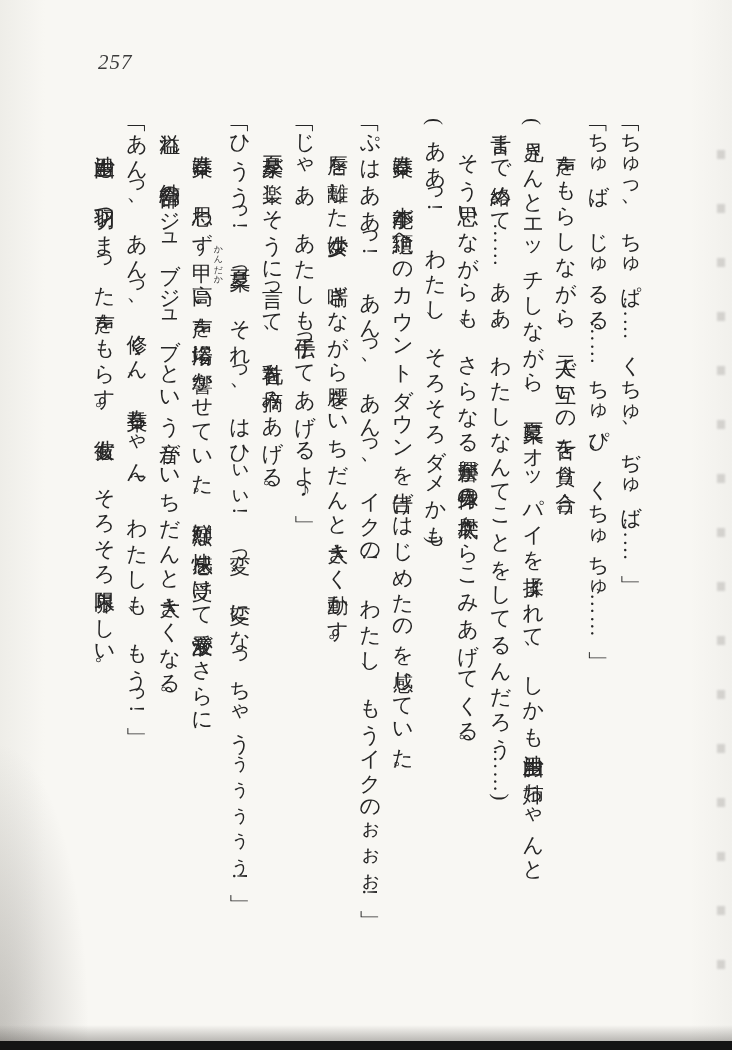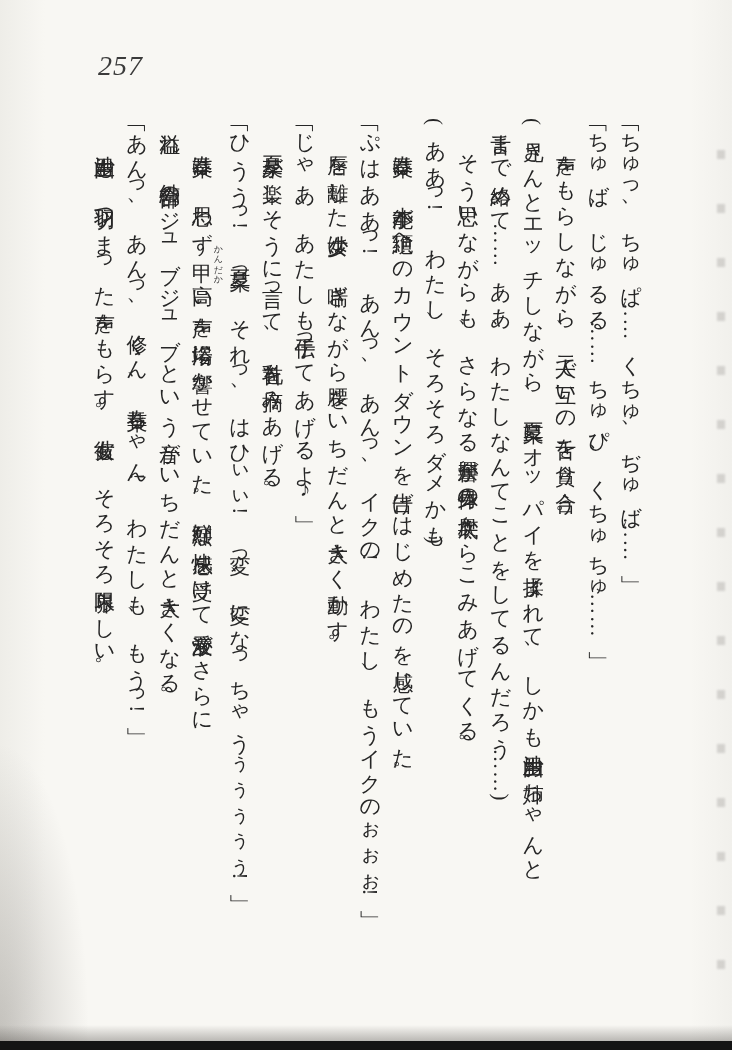--- a/index.html
+++ b/index.html
@@ -10,21 +10,21 @@
   }
   .page {
     position: relative;
     width: 732px; height: 1050px;
     background: linear-gradient(to right, #eeede8 0px, #f8f7f3 45px, #f8f7f3 690px, #f1f0ec 732px);
     overflow: hidden;
   }
   .page-number {
     position: absolute;
     top: 50px; left: 98px;
-    font-size: 28px;
+    font-size: 21px;
     font-style: italic;
     color: #3b3b3b;
     letter-spacing: 1px;
   }
   .text-area {
     position: absolute;
     top: 118px; right: 85px;
     height: 900px;
     writing-mode: vertical-rl;
     text-orientation: mixed;

